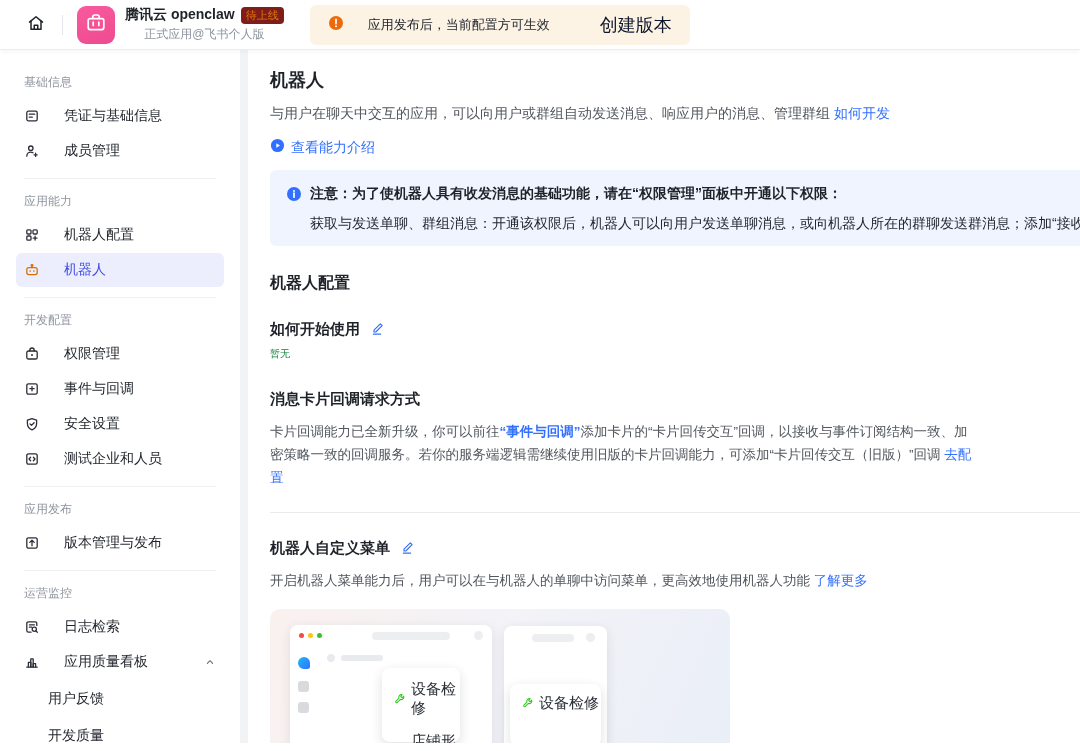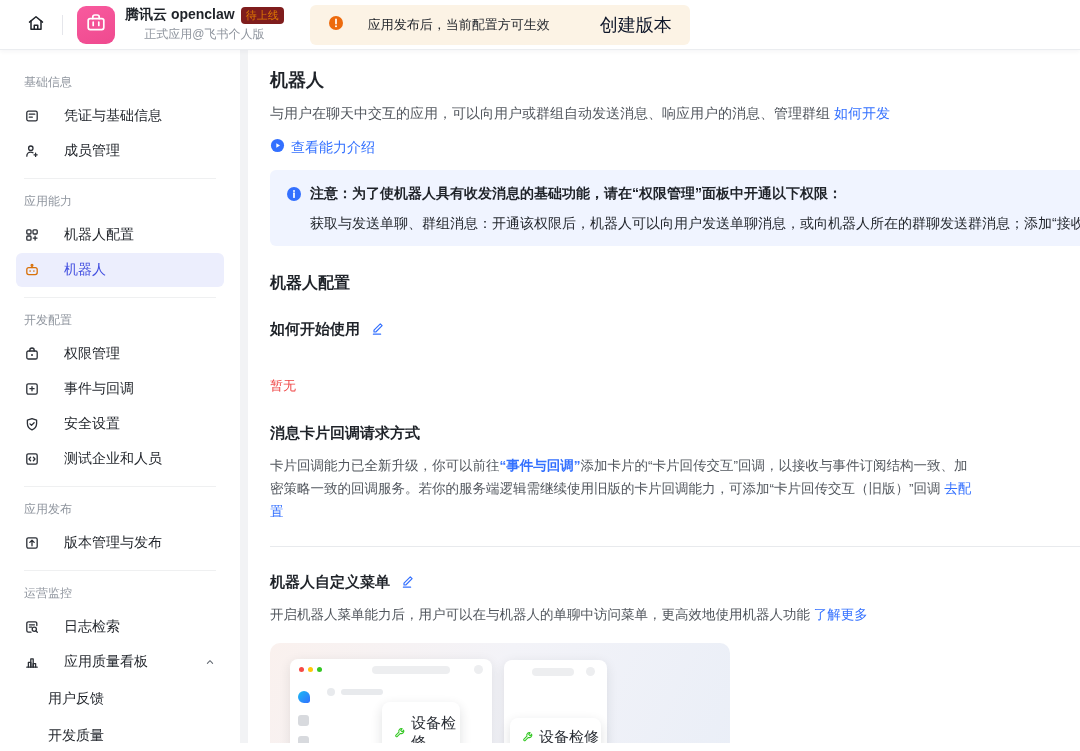--- a/index.html
+++ b/index.html
@@ -77,21 +77,21 @@
   .notice-line1 { display: flex; align-items: flex-start; gap: 8px;
     font-size: 14px; font-weight: 600; color: #1F2329; line-height: 24px; }
   .notice-line1 .n-icon { margin-top: 4px; flex: none; }
   .notice-line2 { font-size: 14px; color: #1F2329; line-height: 24px;
     padding-left: 24px; margin-top: 2px; white-space: nowrap; }
 
   .section-title { font-size: 16px; font-weight: bold; margin-top: 27px; }
   .field-label-row { display: flex; align-items: center; gap: 10px; margin-top: 26px; }
   .field-label { font-size: 15px; font-weight: bold; }
   .edit-btn { border: none; background: transparent; cursor: pointer; display: flex; padding: 0; }
-  .field-value { font-size: 13px; color: #ef4444; margin-top: 38px; }
+  .field-value { font-size: 10px; color: #15803d; margin-top: 8px; }
   .sub-title { font-size: 15px; font-weight: bold; margin-top: 29px; }
   .para { font-size: 13.5px; color: #51565D; line-height: 23px; margin-top: 11px; max-width: 706px; }
   .para .bold-link { color: #3370FF; font-weight: bold; text-decoration: none; cursor: pointer; }
   .h-divider { height: 1px; background: #E8EAED; margin-top: 23px; width: 100%; }
 
   
   .menu-preview {
     margin-top: 17px; width: 460px; height: 180px; border-radius: 10px;
     background: linear-gradient(115deg, #FAF1EE 0%, #F3F3F8 45%, #E9EEF7 100%);
     position: relative; overflow: hidden;

